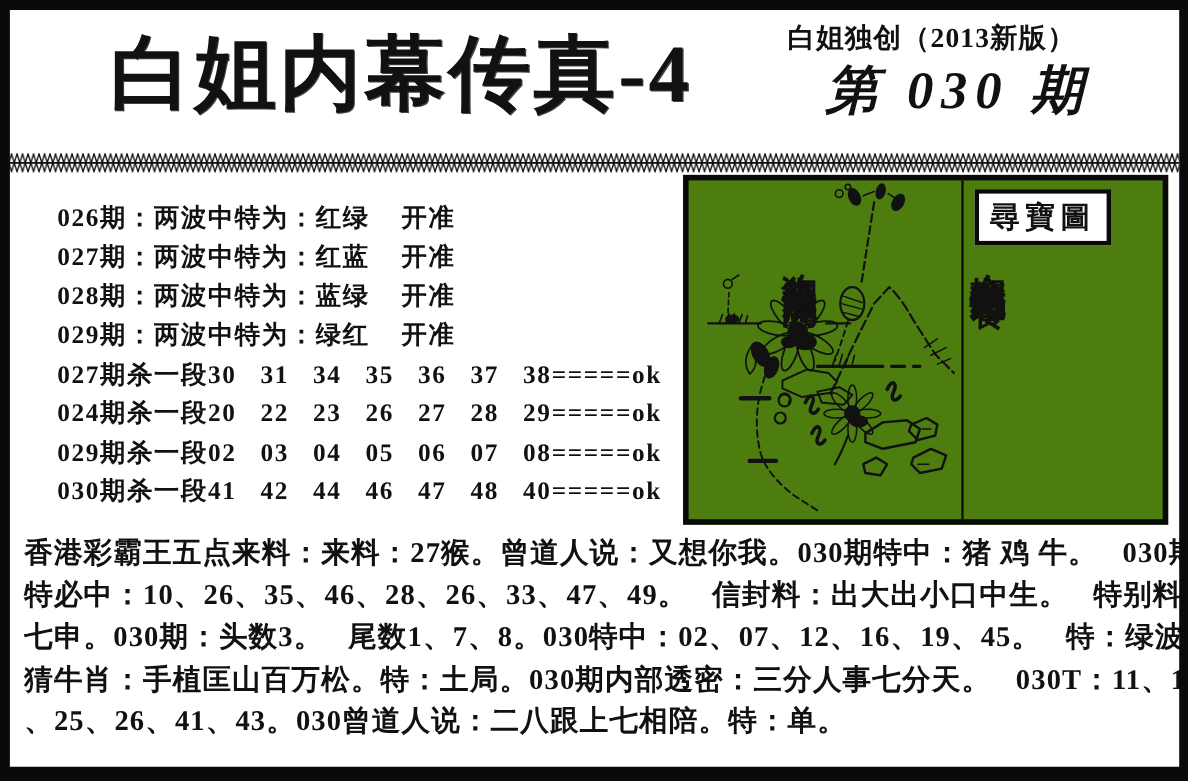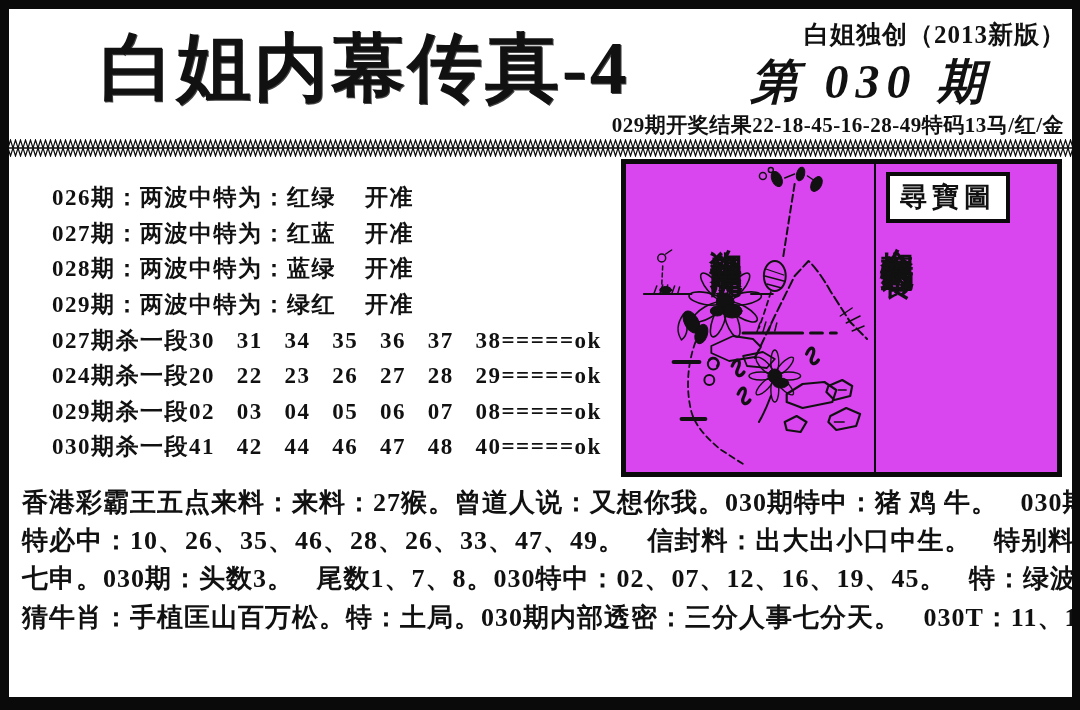--- a/index.html
+++ b/index.html
@@ -4,50 +4,49 @@
 <style>
   html,body{margin:0;padding:0;background:#9a9a9a;}
   .page{
     position:relative;width:1080px;height:710px;background:#ffffff;overflow:hidden;
     font-family:"Liberation Serif","DejaVu Serif",serif;color:#111;
   }
   .frame{position:absolute;inset:0;border:9px solid #0a0a0a;border-right-width:8px;border-bottom-width:13px;pointer-events:none;z-index:20;}
   
   .main-title{position:absolute;left:100px;top:26px;font-size:74px;line-height:1.15;font-weight:900;letter-spacing:3px;white-space:pre;
     text-shadow:1px 1px 0 #444;font-family:Liberation Serif, serif;}
-  .brand{position:absolute;left:716px;top:18px;width:350px;text-align:right;font-size:25px;font-weight:700;letter-spacing:1px;white-space:pre;}
+  .brand{position:absolute;left:716px;top:18px;width:350px;text-align:left;font-size:25px;font-weight:700;letter-spacing:1px;white-space:pre;}
   .issue{position:absolute;left:716px;top:50px;width:310px;text-align:center;font-size:48px;font-weight:900;letter-spacing:7px;white-space:pre;font-style:italic;}
   .last-draw{position:absolute;right:16px;top:111px;font-size:21px;font-weight:700;letter-spacing:0.5px;white-space:pre;}
   
   .zigzag{position:absolute;left:8px;top:139px;width:1064px;height:18px;}
   
   .rows{position:absolute;left:22px;top:180px;margin-left:30px;}
   .rows .row{height:35.6px;display:flex;align-items:center;font-size:23px;font-weight:600;letter-spacing:1.5px;white-space:pre;}
   
   .notes{position:absolute;left:22px;top:483px;right:16px;}
   .notes .note-line{height:38.3px;display:flex;align-items:center;font-size:26px;font-weight:600;letter-spacing:1px;white-space:pre;}
   
-  .panel{position:absolute;left:621px;top:159px;width:441px;height:318px;border:5px solid #0a0a0a;background:#d946ef;box-sizing:border-box;}
+  .panel{position:absolute;left:621px;top:159px;width:441px;height:318px;border:5px solid #0a0a0a;background:#4d7c0f;box-sizing:border-box;}
   .map-area{position:absolute;left:0;top:0;width:250px;height:100%;border-right:2px solid #0a0a0a;box-sizing:border-box;}
   .map-area svg{width:100%;height:100%;display:block;}
   .treasure-label{position:absolute;left:260px;top:8px;border:4px solid #0a0a0a;padding:3px 10px 4px;font-size:27px;font-weight:900;letter-spacing:5px;white-space:pre;background:#fff;}
   .v-phrases{position:absolute;right:18px;top:58px;height:256px;writing-mode:vertical-rl;text-orientation:upright;
     font-size:33px;font-weight:900;line-height:57px;letter-spacing:3px;white-space:pre;}
   .sketch{stroke:#111;fill:none;stroke-linecap:round;stroke-linejoin:round;}
 </style>
 </head>
 <body>
 
 <div class="page">
   <div class="frame"></div>
 
   <div class="main-title">白姐内幕传真-4</div>
   <div class="brand">白姐独创（2013新版）</div>
   <div class="issue">第 030 期</div>
-  <div class="last-draw">029期开奖结果22-18-45-16-28-49特码13马/红/金</div>
 
   <svg class="zigzag" xmlns="http://www.w3.org/2000/svg">
     <defs>
       <pattern id="zz" width="5" height="18" patternUnits="userSpaceOnUse">
         <path d="M0,9 L2.5,1 L5,9 M0,9 L2.5,17 L5,9" fill="none" stroke="#0a0a0a" stroke-width="1.2"></path>
       </pattern>
     </defs>
     <rect width="100%" height="18" fill="url(#zz)"></rect>
     <line x1="0" y1="9" x2="100%" y2="9" stroke="#0a0a0a" stroke-width="1.6"></line>
   </svg>
@@ -154,14 +153,15 @@
       <div>今期特碼飽三餐</div>
       <div>狗走鼠逃龍虎鬥</div>
     </div>
   </div>
 
   <div class="notes">
     <div class="note-line">香港彩霸王五点来料：来料：27猴。曾道人说：又想你我。030期特中：猪 鸡 牛。   030期</div>
     <div class="note-line">特必中：10、26、35、46、28、26、33、47、49。   信封料：出大出小口中生。   特别料：</div>
     <div class="note-line">七申。030期：头数3。   尾数1、7、8。030特中：02、07、12、16、19、45。   特：绿波。</div>
     <div class="note-line">猜牛肖：手植匡山百万松。特：土局。030期内部透密：三分人事七分天。   030T：11、14</div>
+    <div class="note-line">、25、26、41、43。030曾道人说：二八跟上七相陪。特：单。</div>
   </div>
 </div>
 
 </body></html>

